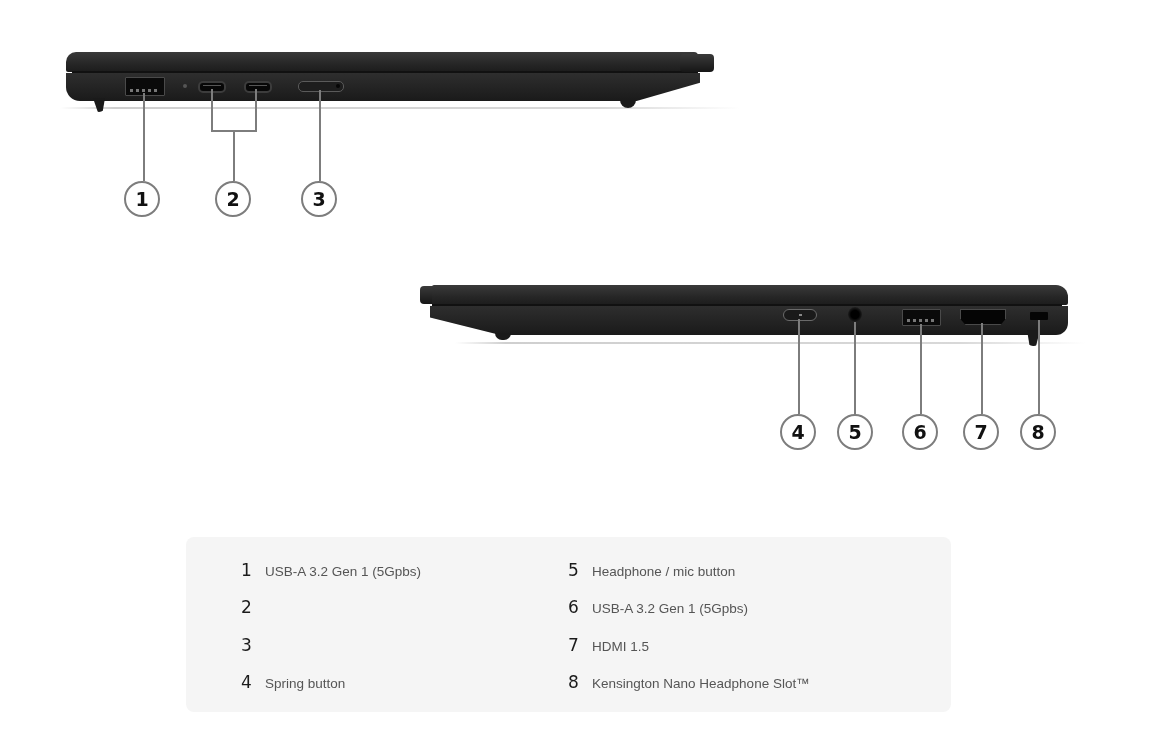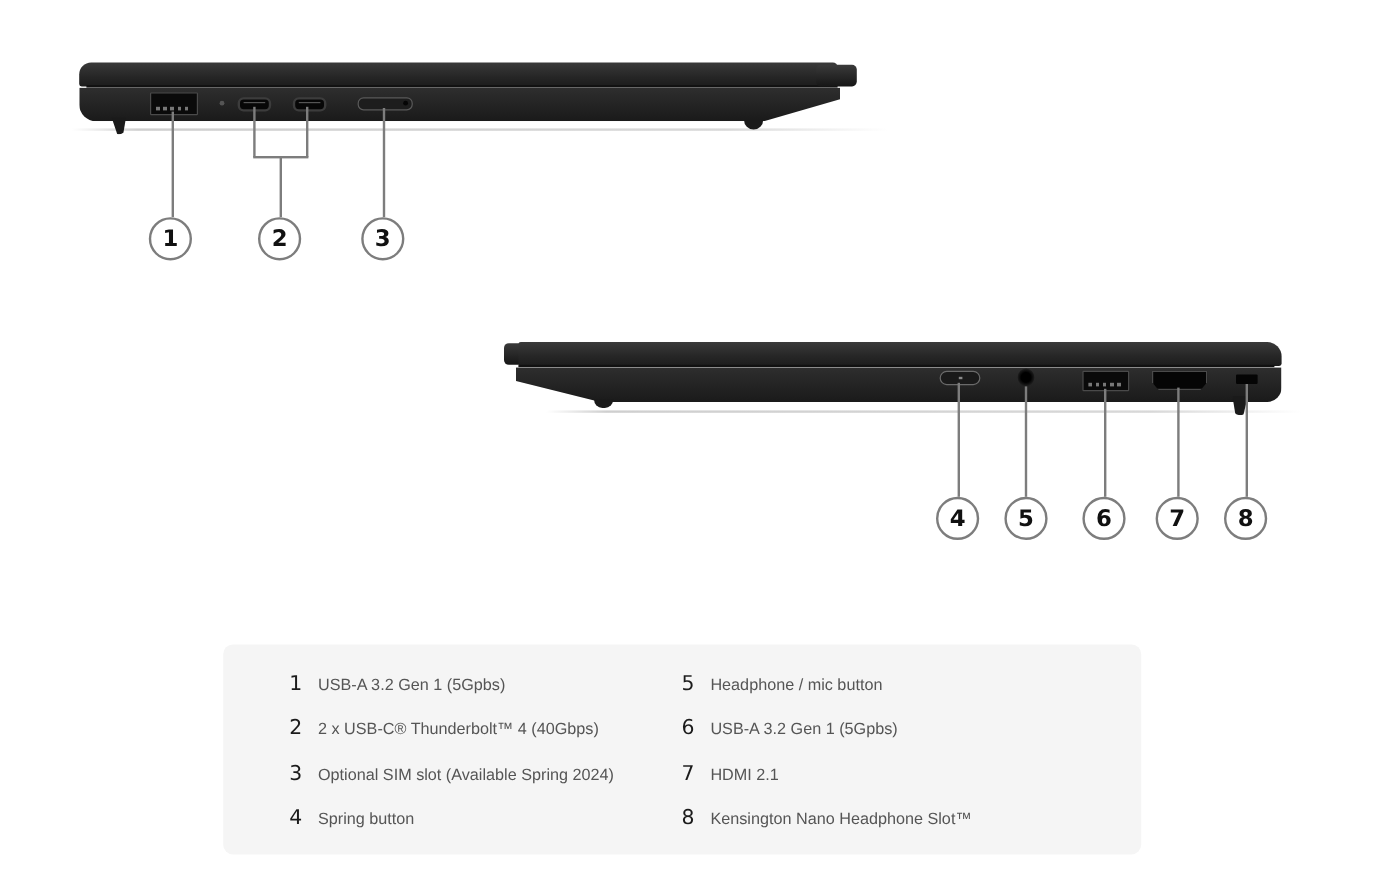--- a/index.html
+++ b/index.html
@@ -118,40 +118,38 @@
 </div>
 
 <div class="legend">
 
   <div class="legend-item" style="left:55px;top:23px;">
     <span class="legend-num">1</span>
     <span class="legend-text">USB-A 3.2 Gen 1 (5Gpbs)</span>
   </div>
   <div class="legend-item" style="left:55px;top:60px;">
     <span class="legend-num">2</span>
-    <span class="legend-text">2 x USB-C® Thunderbolt™ 4 (40Gbps)</span>
   </div>
   <div class="legend-item" style="left:55px;top:98px;">
     <span class="legend-num">3</span>
-    <span class="legend-text">Optional SIM slot (Available Spring 2024)</span>
   </div>
   <div class="legend-item" style="left:55px;top:135px;">
     <span class="legend-num">4</span>
     <span class="legend-text">Spring button</span>
   </div>
 
   <div class="legend-item" style="left:382px;top:23px;">
     <span class="legend-num">5</span>
     <span class="legend-text">Headphone / mic button</span>
   </div>
   <div class="legend-item" style="left:382px;top:60px;">
     <span class="legend-num">6</span>
     <span class="legend-text">USB-A 3.2 Gen 1 (5Gpbs)</span>
   </div>
   <div class="legend-item" style="left:382px;top:98px;">
     <span class="legend-num">7</span>
-    <span class="legend-text">HDMI 2.1</span>
+    <span class="legend-text">HDMI 1.5</span>
   </div>
   <div class="legend-item" style="left:382px;top:135px;">
     <span class="legend-num">8</span>
     <span class="legend-text">Kensington Nano Headphone Slot™</span>
   </div>
 </div>
 
 </body></html>

